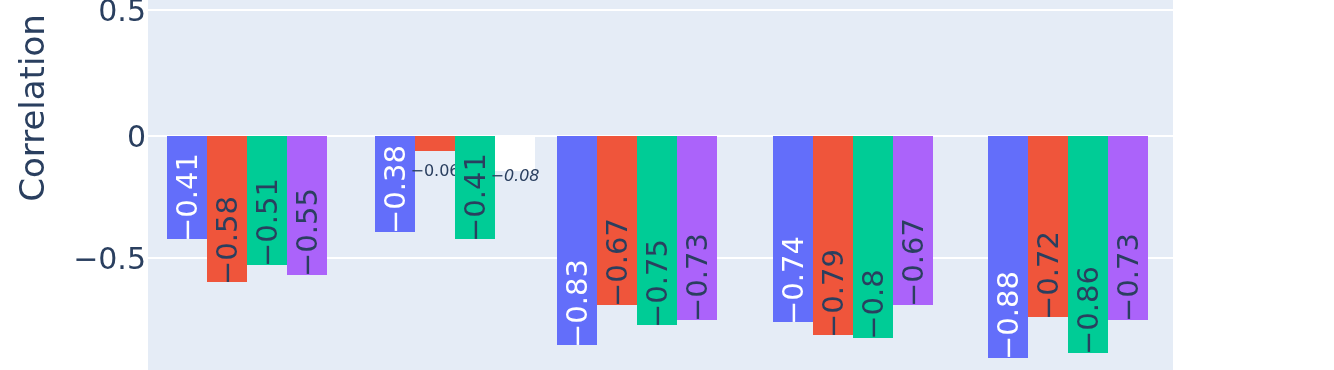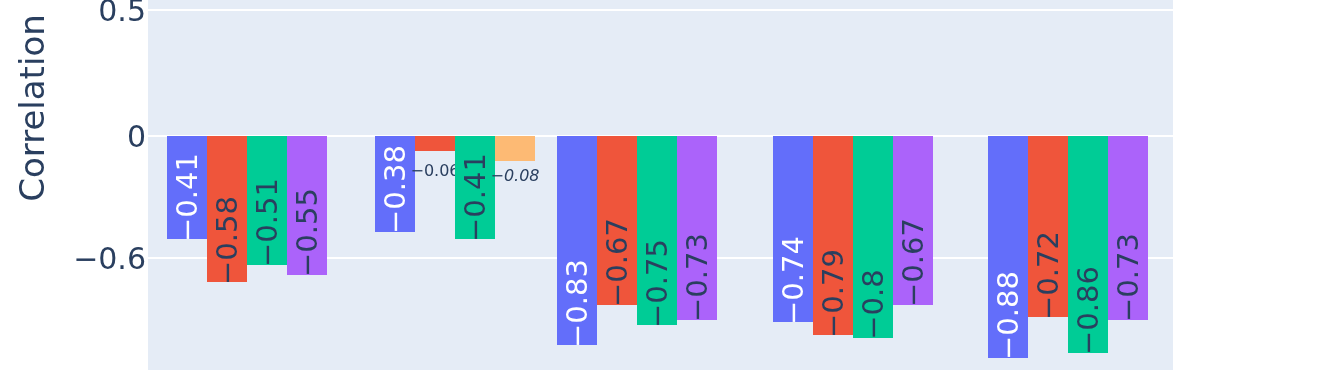--- a/index.html
+++ b/index.html
@@ -76,21 +76,21 @@
 </style>
 </head>
 <body>
 
 <div id="figure">
 
   <div class="ytitle">Correlation</div>
 
   <div class="ytick" style="top:10px;">0.5</div>
   <div class="ytick" style="top:136px;">0</div>
-  <div class="ytick" style="top:258px;">−0.6</div>
+  <div class="ytick" style="top:258px;">−0.5</div>
 
   <div class="plotarea">
     <div class="gridline" style="top:9px;"></div>
     <div class="zeroline" style="top:135px;"></div>
     <div class="gridline" style="top:257px;"></div>
     <div id="bars">
         <div class="bar" style="left: 19px; width: 40px; height: 103.32px; background: rgb(99, 110, 250);">
           <span class="barlabel inside-light" style="top: 46.82px; transform: translateX(-50%) rotate(-90deg); transform-origin: center center; left: 50%;">−0.41</span>
         </div>
         <div class="bar" style="left: 59px; width: 40px; height: 146.16px; background: rgb(239, 85, 59);">
@@ -104,21 +104,21 @@
         </div>
         <div class="bar" style="left: 227px; width: 40px; height: 95.76px; background: rgb(99, 110, 250);">
           <span class="barlabel inside-light" style="top: 39.26px; transform: translateX(-50%) rotate(-90deg); transform-origin: center center; left: 50%;">−0.38</span>
         </div>
         <div class="bar" style="left: 267px; width: 40px; height: 15.12px; background: rgb(239, 85, 59);">
           <span class="barlabel outside" style="top: 27.12px;">−0.06</span>
         </div>
         <div class="bar" style="left: 307px; width: 40px; height: 103.32px; background: rgb(0, 204, 150);">
           <span class="barlabel inside-dark" style="top: 46.82px; transform: translateX(-50%) rotate(-90deg); transform-origin: center center; left: 50%;">−0.41</span>
         </div>
-        <div class="bar" style="left: 347px; width: 40px; height: 25px; background: #fdba74; font-style: italic;">
+        <div class="bar" style="left: 347px; width: 40px; height: 35px; background: #ffffff; font-style: italic;">
           <span class="barlabel outside" style="top: 32.16px;">−0.08</span>
         </div>
         <div class="bar" style="left: 409px; width: 40px; height: 209.16px; background: rgb(99, 110, 250);">
           <span class="barlabel inside-light" style="top: 152.66px; transform: translateX(-50%) rotate(-90deg); transform-origin: center center; left: 50%;">−0.83</span>
         </div>
         <div class="bar" style="left: 449px; width: 40px; height: 168.84px; background: rgb(239, 85, 59);">
           <span class="barlabel inside-dark" style="top: 112.34px; transform: translateX(-50%) rotate(-90deg); transform-origin: center center; left: 50%;">−0.67</span>
         </div>
         <div class="bar" style="left: 489px; width: 40px; height: 189px; background: rgb(0, 204, 150);">
           <span class="barlabel inside-dark" style="top: 132.5px; transform: translateX(-50%) rotate(-90deg); transform-origin: center center; left: 50%;">−0.75</span>

